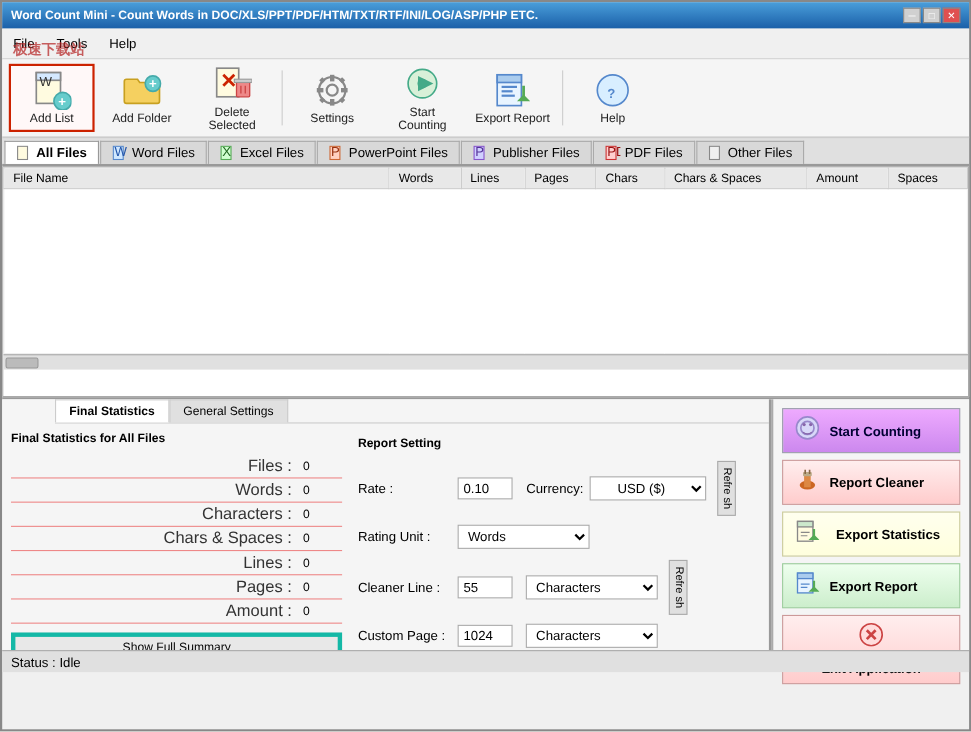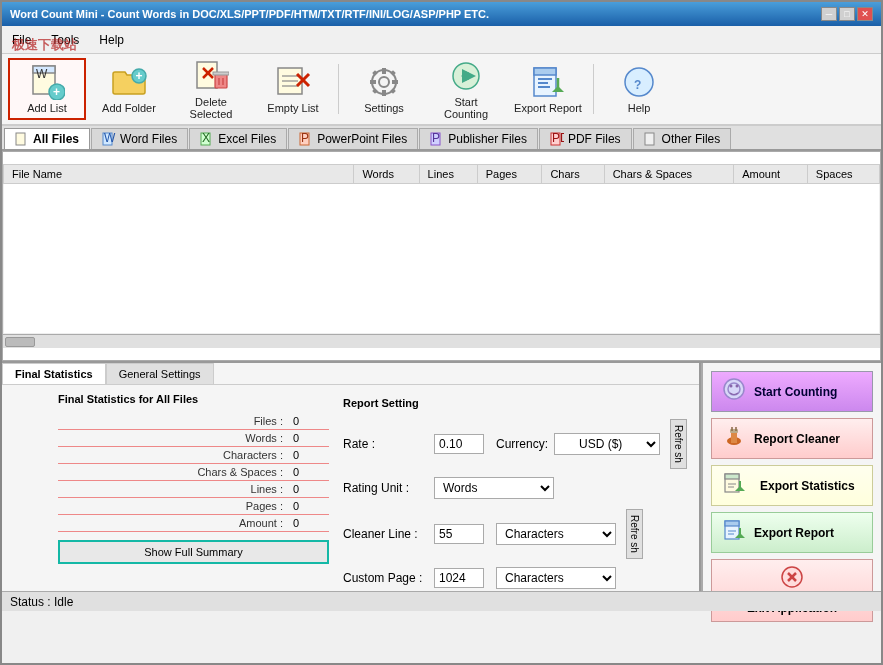--- a/index.html
+++ b/index.html
@@ -26,40 +26,40 @@
     .toolbar-sep { width: 1px; height: 50px; background: #ccc; margin: 0 2px; }
 
     
     .file-tabs { background: #e0e0e0; border-bottom: 2px solid #999; display: flex; padding: 2px 2px 0 2px; gap: 1px; }
     .file-tab { padding: 3px 10px; background: #d8d8d8; border: 1px solid #aaa; border-bottom: none; cursor: pointer; font-size: 11px; display: flex; align-items: center; gap: 4px; }
     .file-tab.active { background: white; border-color: #999; font-weight: bold; }
     .file-tab svg { width: 14px; height: 14px; }
 
     
     .file-table-container { flex: 1; background: white; overflow: auto; border: 1px solid #aaa; margin: 0; position: relative; }
-    .file-table { width: 100%; border-collapse: collapse; margin-top: 12px; }
+    .file-table { width: 100%; border-collapse: collapse; }
     .file-table th { background: #e8e8e8; border: 1px solid #ccc; padding: 3px 8px; text-align: left; font-weight: normal; font-size: 11px; position: sticky; top: 0; white-space: nowrap; }
     .file-table td { border: 1px solid #eee; padding: 3px 8px; }
 
     
     .bottom-section { display: flex; border-top: 2px solid #999; height: 230px; }
 
     
     .stats-panel { flex: 1; background: #f5f5f5; border-right: 2px solid #999; display: flex; flex-direction: column; }
-    .stats-tabs { display: flex; border-bottom: 1px solid #ccc; }
+    .stats-tabs { display: flex; border-bottom: 1px solid #ccc; margin-left: 48px; }
     .stats-tab { padding: 4px 12px; background: #e0e0e0; border: 1px solid #ccc; border-bottom: none; cursor: pointer; font-size: 11px; }
     .stats-tab.active { background: white; font-weight: bold; }
 
-    .stats-content { display: flex; flex: 1; padding: 8px; gap: 10px; margin-left: 48px; }
+    .stats-content { display: flex; flex: 1; padding: 8px; gap: 10px; }
     .final-stats { flex: 1; }
     .stats-group-title { font-weight: bold; font-size: 11px; margin-bottom: 8px; }
     .stat-row { display: flex; align-items: center; padding: 2px 0; border-bottom: 1px solid #e88; }
-    .stat-label { flex: 1; text-align: right; padding-right: 6px; font-size: 11px; color: #333; }
+    .stat-label { flex: 1; text-align: right; padding-right: 6px; font-size: 15px; color: #333; }
     .stat-value { width: 40px; text-align: left; padding-left: 4px; font-size: 11px; }
-    .show-summary-btn { margin-top: 8px; padding: 4px 12px; background: #e8e8e8; border: 2px solid #14b8a6; cursor: pointer; font-size: 11px; width: 100%; }
+    .show-summary-btn { margin-top: 8px; padding: 4px 12px; background: #e8e8e8; border: 4px solid #14b8a6; cursor: pointer; font-size: 11px; width: 100%; }
 
     
     .report-settings { flex: 1.2; padding: 4px; }
     .report-title { font-weight: bold; font-size: 11px; margin-bottom: 10px; }
     .report-row { display: flex; align-items: center; margin-bottom: 8px; gap: 6px; font-size: 11px; }
     .report-label { min-width: 85px; }
     .report-input { width: 50px; border: 1px solid #aaa; padding: 2px 4px; }
     .report-select { border: 1px solid #aaa; padding: 2px 4px; min-width: 120px; background: white; }
     .currency-select { border: 1px solid #aaa; padding: 2px 20px; min-width: 80px; background: white; }
     .refre-btn { writing-mode: vertical-rl; text-orientation: mixed; background: #e0e0e0; border: 1px solid #aaa; padding: 4px 2px; cursor: pointer; font-size: 10px; margin-left: 4px; height: 50px; }
@@ -139,33 +139,20 @@
           <line x1="20" y1="10" x2="10" y2="20" stroke="#cc2200" stroke-width="2.5"></line>
           <rect x="22" y="16" width="12" height="14" fill="#e88" stroke="#c44" stroke-width="1.2" rx="1"></rect>
           <rect x="20" y="14" width="16" height="3" fill="#ccc" stroke="#999" stroke-width="1"></rect>
           <line x1="26" y1="20" x2="26" y2="27" stroke="#c44" stroke-width="1.2"></line>
           <line x1="30" y1="20" x2="30" y2="27" stroke="#c44" stroke-width="1.2"></line>
         </svg>
       </div>
       <span class="tool-label">Delete Selected</span>
     </div>
 
-    <div class="tool-btn">
-      <div class="tool-icon">
-        <svg width="36" height="36" viewBox="0 0 36 36">
-          <rect x="3" y="4" width="24" height="26" fill="#fffbe0" stroke="#888" stroke-width="1.5"></rect>
-          <line x1="7" y1="12" x2="23" y2="12" stroke="#888" stroke-width="1.2"></line>
-          <line x1="7" y1="17" x2="23" y2="17" stroke="#888" stroke-width="1.2"></line>
-          <line x1="7" y1="22" x2="23" y2="22" stroke="#888" stroke-width="1.2"></line>
-          <line x1="22" y1="22" x2="34" y2="10" stroke="#cc2200" stroke-width="3"></line>
-          <line x1="34" y1="22" x2="22" y2="10" stroke="#cc2200" stroke-width="3"></line>
-        </svg>
-      </div>
-      <span class="tool-label">Empty List</span>
-    </div>
 
     <div class="toolbar-sep"></div>
 
     <div class="tool-btn">
       <div class="tool-icon">
         <svg width="36" height="36" viewBox="0 0 36 36">
           <circle cx="18" cy="18" r="12" fill="none" stroke="#888" stroke-width="2"></circle>
           <circle cx="18" cy="18" r="5" fill="none" stroke="#888" stroke-width="2"></circle>
           <rect x="16" y="4" width="4" height="6" fill="#888"></rect>
           <rect x="16" y="26" width="4" height="6" fill="#888"></rect>

